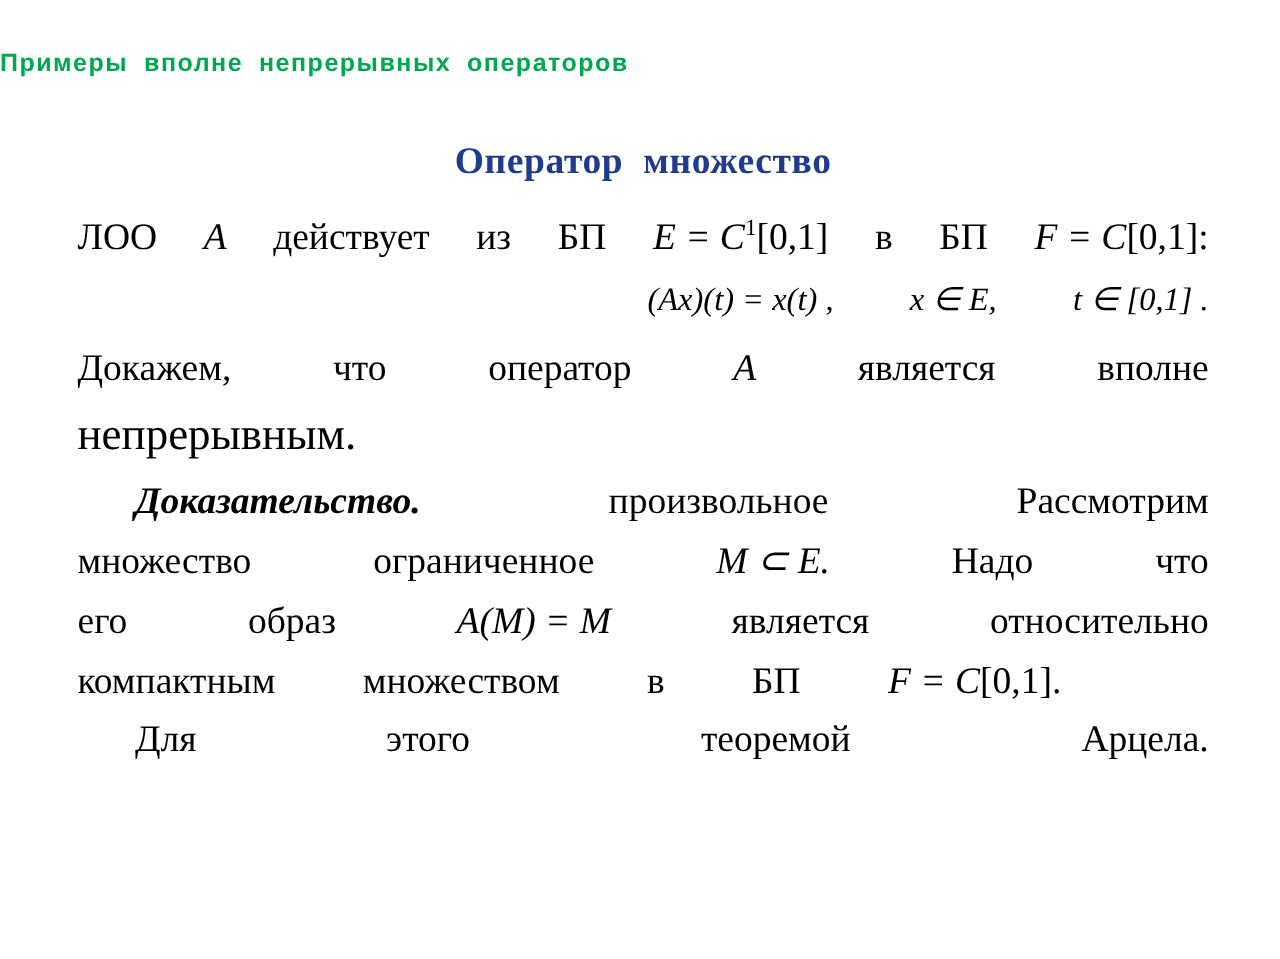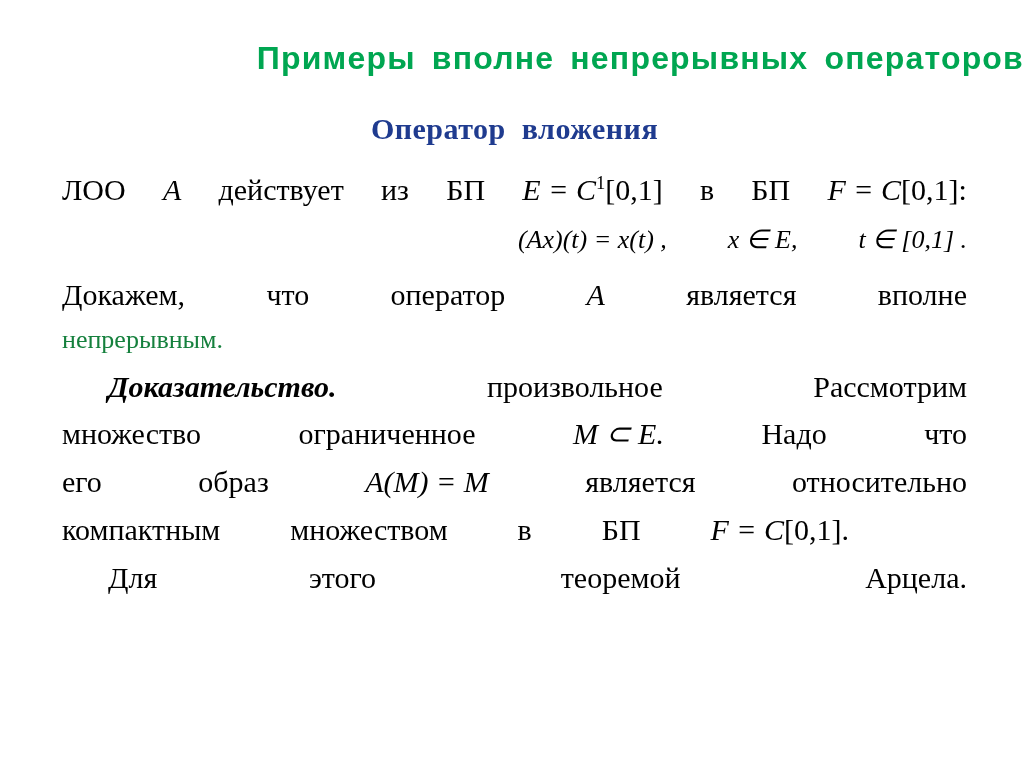--- a/index.html
+++ b/index.html
@@ -18,24 +18,24 @@
     position: relative;
     width: 1024px;
     height: 767px;
     box-sizing: border-box;
   }
   .slide-title {
     position: absolute;
     top: 40px;
     left: 0;
     width: 1024px;
-    text-align: right;
+    text-align: left;
     font-family: "Liberation Sans", sans-serif;
     font-weight: bold;
-    font-size: 32px;
+    font-size: 20px;
     letter-spacing: 1.2px;
     color: #00a651;
     word-spacing: 6px;
   }
   .content {
     position: absolute;
     top: 112px;
     left: 62px;
     width: 905px;
   }
@@ -43,25 +43,25 @@
     text-align: center;
     font-family: "Liberation Serif", serif;
     font-weight: bold;
     font-size: 30px;
     color: #1f3b8f;
     letter-spacing: 0.5px;
     word-spacing: 8px;
     margin-bottom: 22px;
   }
   .para {
-    font-size: 26px;
+    font-size: 36px;
     line-height: 1.46;
     text-align: justify;
     margin: 0 0 6px 0;
-    color: #15803d;
+    color: #000000;
   }
   .formula-line {
     text-align: right;
     font-size: 26px;
     margin: 12px 0 18px 0;
   }
   .mi {
     font-style: italic;
     font-family: "Liberation Serif", serif;
   }
@@ -96,21 +96,21 @@
 </style>
 </head>
 <body>
 
 <div class="slide">
 
   <div class="slide-title">Примеры вполне непрерывных операторов</div>
 
   <div class="content">
 
-    <div class="section-heading">Оператор вложения</div>
+    <div class="section-heading">Оператор множество</div>
 
     <div class="line-row">
       <span>ЛОО</span>
       <span class="mi">A</span>
       <span>действует</span>
       <span>из</span>
       <span>БП</span>
       <span><span class="mi">E = C</span><sup class="sm">1</sup><span>[0,1]</span></span>
       <span>в</span>
       <span>БП</span>

